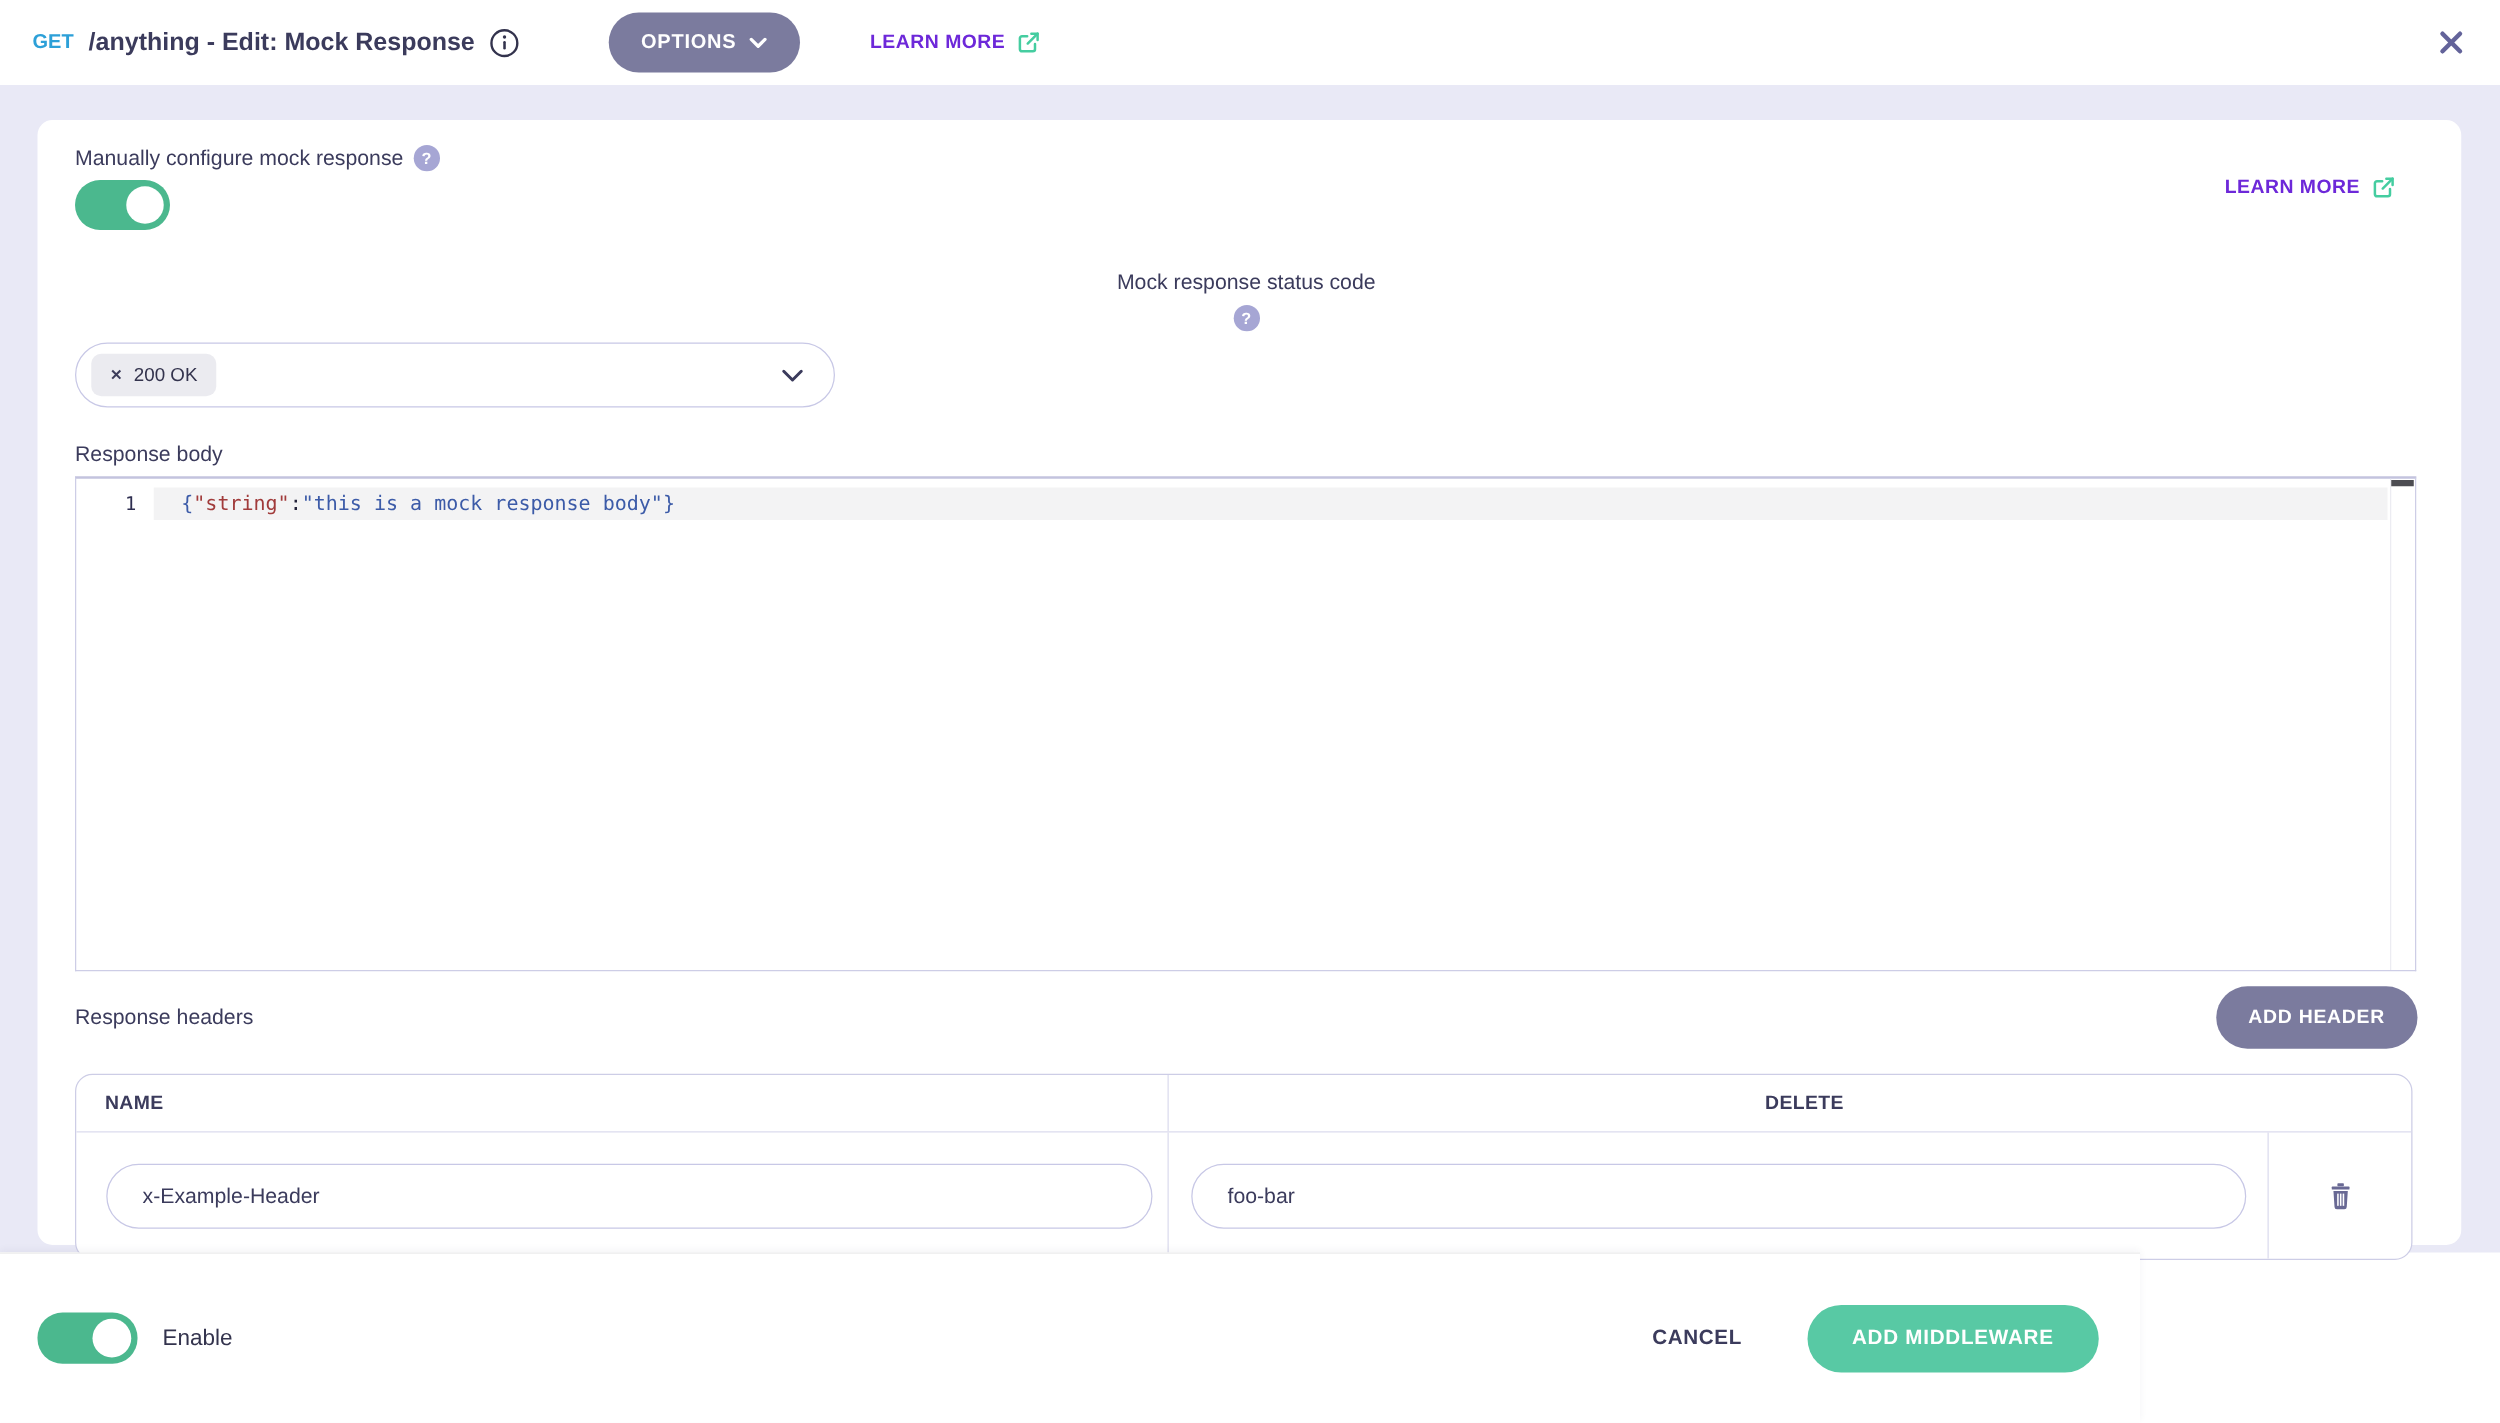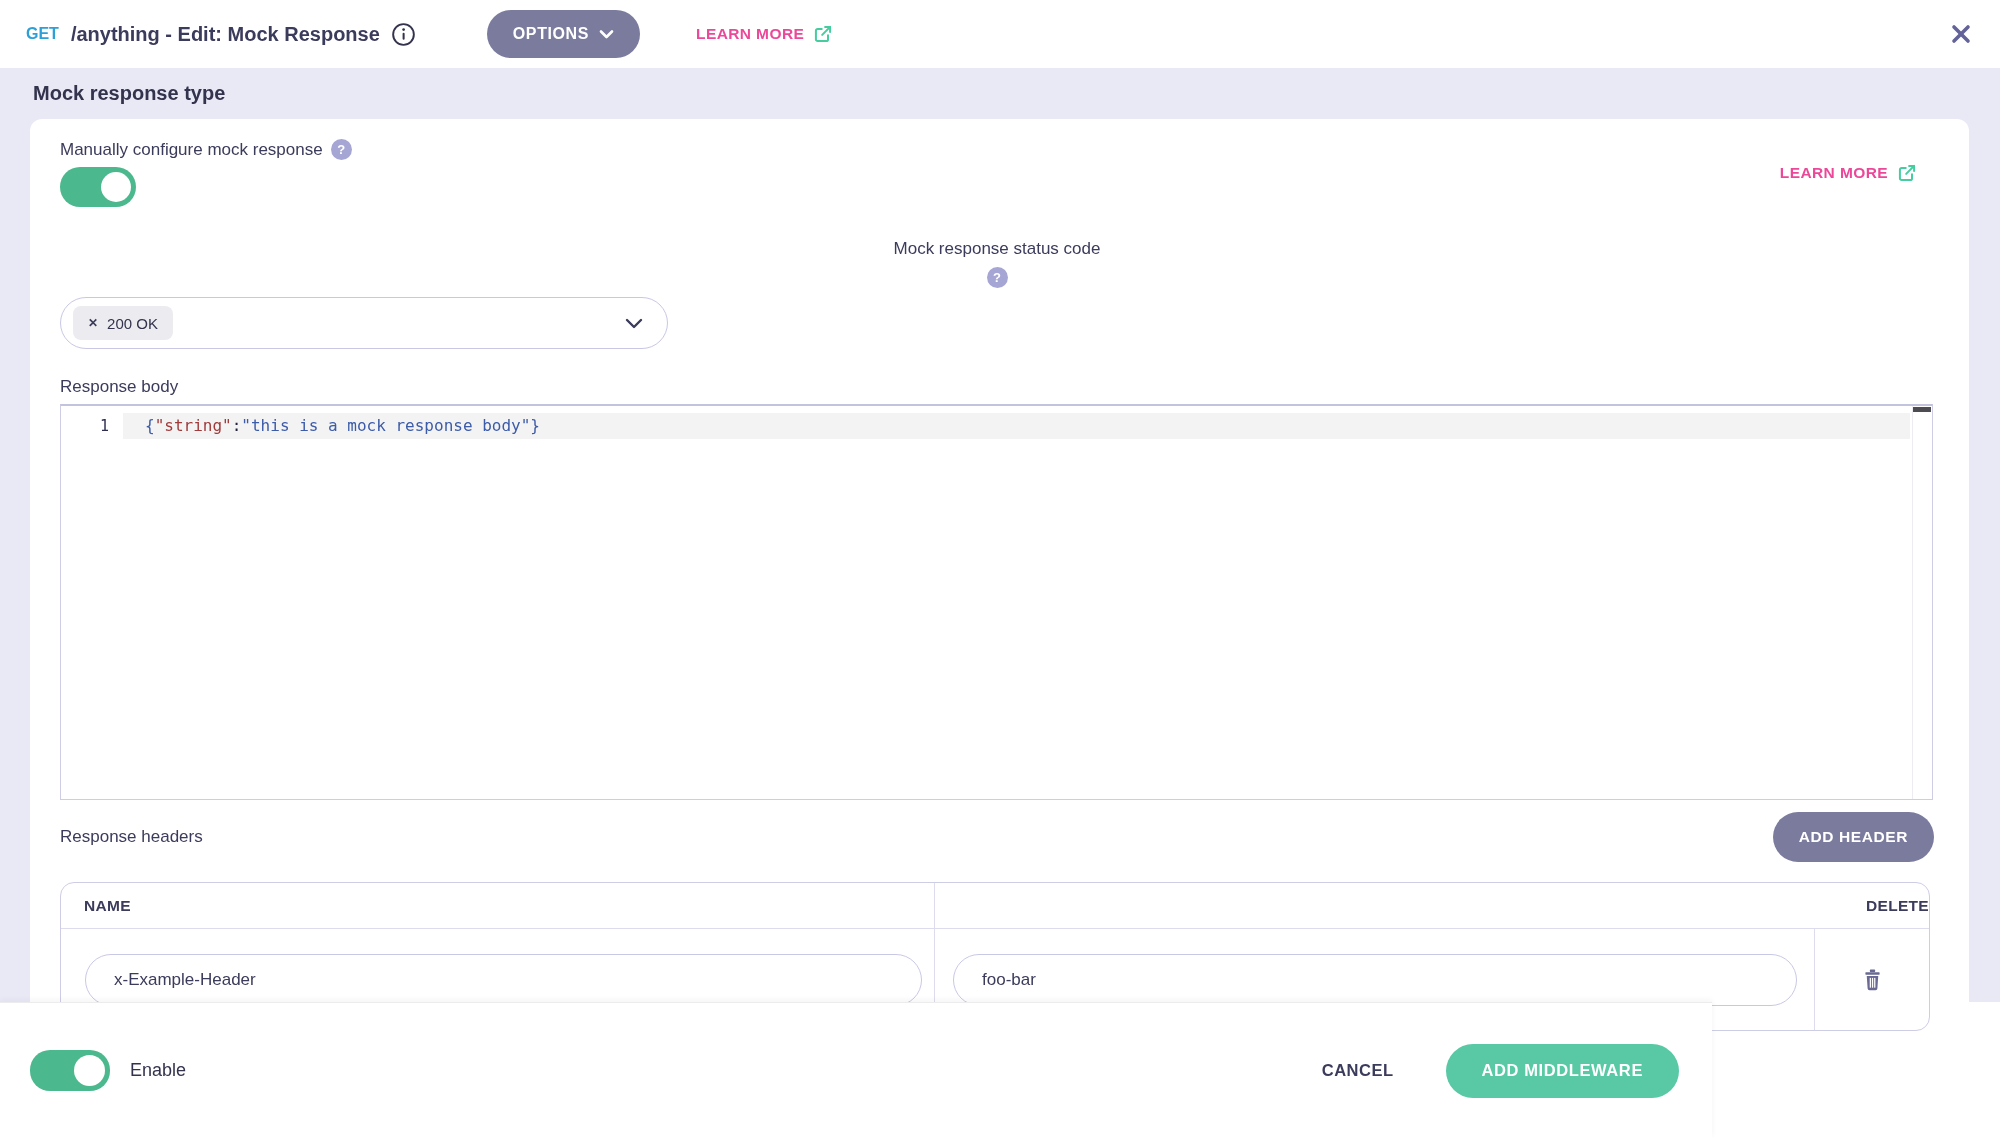--- a/index.html
+++ b/index.html
@@ -10,21 +10,21 @@
   .top-header { height:68px; background:#ffffff; display:flex; align-items:center;
                 padding:0 26px; position:relative; }
   .method { color:#2da0d8; font-size:16px; font-weight:700; margin-right:12px; }
   .title  { color:#3b3b5c; font-size:20px; font-weight:700; }
   .info-icon { margin-left:10px; display:inline-flex; }
   .btn-purple { background:#7b7b9e; color:#fff; border:none; border-radius:25px;
                 height:48px; padding:0 26px; font-size:16px; font-weight:700;
                 letter-spacing:.6px; display:inline-flex; align-items:center; gap:10px;
                 cursor:pointer; font-family:"Liberation Sans",sans-serif; }
   .options-btn { margin-left:70px; }
-  .learnmore { color:#ec4899; font-size:15.5px; font-weight:700; letter-spacing:.4px;
+  .learnmore { color:#6d28d9; font-size:15.5px; font-weight:700; letter-spacing:.4px;
                display:inline-flex; align-items:center; gap:9px; cursor:pointer; }
   .header-learnmore { margin-left:56px; }
   .close-btn { position:absolute; right:26px; top:22px; width:24px; height:24px;
                background:none; border:none; cursor:pointer; }
 
   
   .page { background:#e9e9f6; height:934px; padding-top:14px; position:relative; }
   .section-heading { margin-left:33px; font-size:20px; font-weight:600; color:#33334d; }
 
   
@@ -81,21 +81,21 @@
   .htable { margin-top:20px; width:1870px; border:1px solid #cdcde6; border-radius:14px;
             background:#fff; overflow:hidden; }
   .hrow { display:flex; }
   .hrow.head { height:46px; border-bottom:1px solid #dcdcee; }
   .hrow.body { height:101px; }
   .hcell { display:flex; align-items:center; padding-left:23px; }
   .hcell.c-name  { width:874px; border-right:1px solid #dcdcee; }
   .hcell.c-value { width:880px; border-right:1px solid #dcdcee; }
   .hcell.c-del   { flex:1; justify-content:center; padding-left:0; }
   .th { font-size:15.5px; font-weight:700; letter-spacing:.3px; color:#3b3b5c; }
-  .hcell.head-del { justify-content:flex-end; padding-left:23px; }
+  .hcell.head-del { justify-content:center; padding-left:23px; }
   .pill-input { height:52px; border:1.5px solid #c8c8e6; border-radius:26px;
                 font-size:17px; color:#3b3b5c; padding:0 28px; outline:none; width:100%;
                 font-family:"Liberation Sans",sans-serif; background:#fff; }
   .c-name .pill-input  { margin:0 12px 0 1px; }
   .c-value .pill-input { margin:0 17px 0 -5px; }
   .trash-btn { background:none; border:none; cursor:pointer; display:flex; }
 
   
   .remnant { position:absolute; opacity:.45; }
   .speck { width:4px; height:3px; background:#8a8aa8; border-radius:1px; }
@@ -152,21 +152,20 @@
   </a>
   <button class="close-btn">
     <svg width="22" height="22" viewBox="0 0 22 22">
         <line x1="4" y1="4" x2="18" y2="18" stroke="#63639a" stroke-width="3.6" stroke-linecap="round"></line>
         <line x1="18" y1="4" x2="4" y2="18" stroke="#63639a" stroke-width="3.6" stroke-linecap="round"></line>
       </svg>
   </button>
 </div>
 
 <div class="page">
-  <div class="section-heading">Mock response type</div>
 
   <div class="card">
 
     <a class="learnmore card-learnmore">
       <span>LEARN MORE</span>
       <span>
         <svg width="20" height="20" viewBox="0 0 24 24" fill="none" stroke="#45cda0" stroke-width="2.4" stroke-linecap="round" stroke-linejoin="round">
             <path d="M18 13.5v5a2 2 0 0 1-2 2H5.5a2 2 0 0 1-2-2V8a2 2 0 0 1 2-2h5"></path>
             <polyline points="14.5 3.5 20.5 3.5 20.5 9.5"></polyline>
             <line x1="11" y1="13" x2="20.5" y2="3.5"></line>

